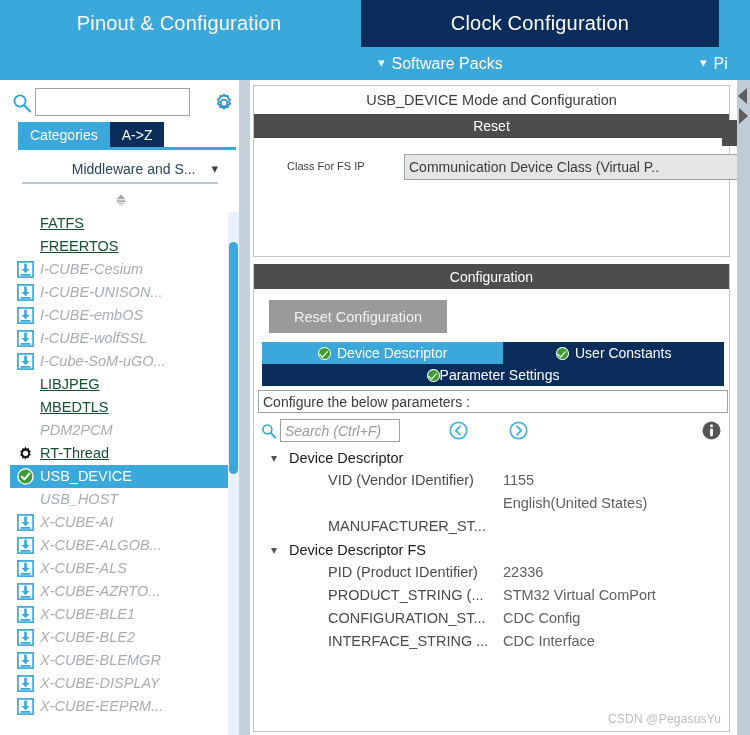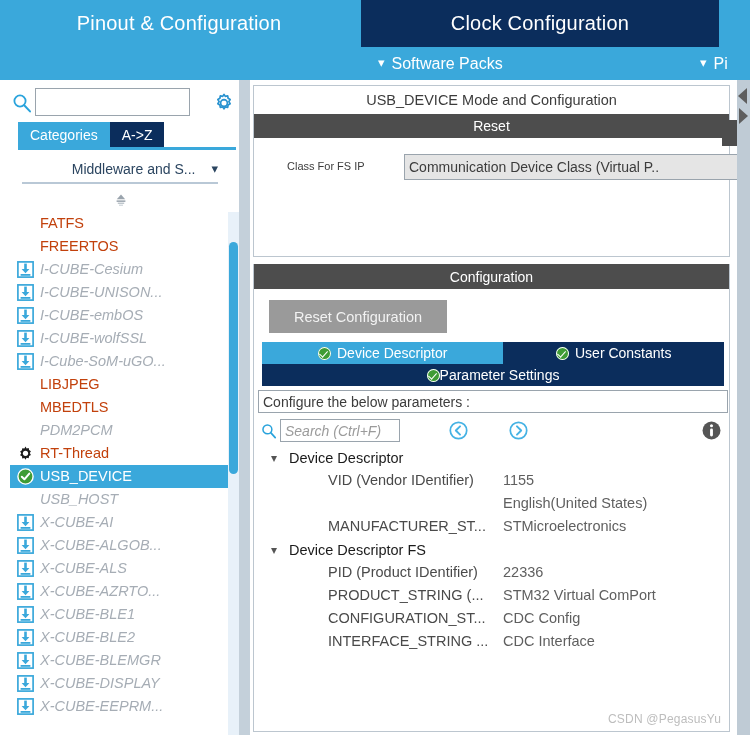--- a/index.html
+++ b/index.html
@@ -82,21 +82,21 @@
 
   #tree{
     position:absolute; left:10px; top:132px; width:218px; height:600px;
     overflow:hidden;
   }
   .trow{
     position:relative; height:23px; display:flex; align-items:center;
     padding-left:30px; font-size:14.5px; white-space:nowrap;
   }
   .trow .tlabel{ line-height:23px; }
-  .trow.plain  .tlabel{ color:#c2410c; }
+  .trow.plain  .tlabel{ color:#14532d;text-decoration:underline; }
   .trow.dim    .tlabel{ color:#a6adb5; font-style:italic; }
   .trow.sel{ background:#3aa8db; }
   .trow.sel .tlabel{ color:#ffffff; }
   .trow .ticon{ position:absolute; left:7px; top:3px; width:17px; height:17px; }
 
   
   .dl-ico{ display:block; width:17px; height:17px; }
 
   
   #sb-track{
@@ -559,21 +559,20 @@
         </div>
         <div class="prow">
           <span class="pname">VID (Vendor IDentifier)</span>
           <span class="pval">1155</span>
         </div>
         <div class="prow">
           <span class="pval">English(United States)</span>
         </div>
         <div class="prow">
           <span class="pname">MANUFACTURER_ST...</span>
-          <span class="pval">STMicroelectronics</span>
         </div>
         <div class="grp">
           <span class="gchev">▾</span>
           <span>Device Descriptor FS</span>
         </div>
         <div class="prow">
           <span class="pname">PID (Product IDentifier)</span>
           <span class="pval">22336</span>
         </div>
         <div class="prow">

